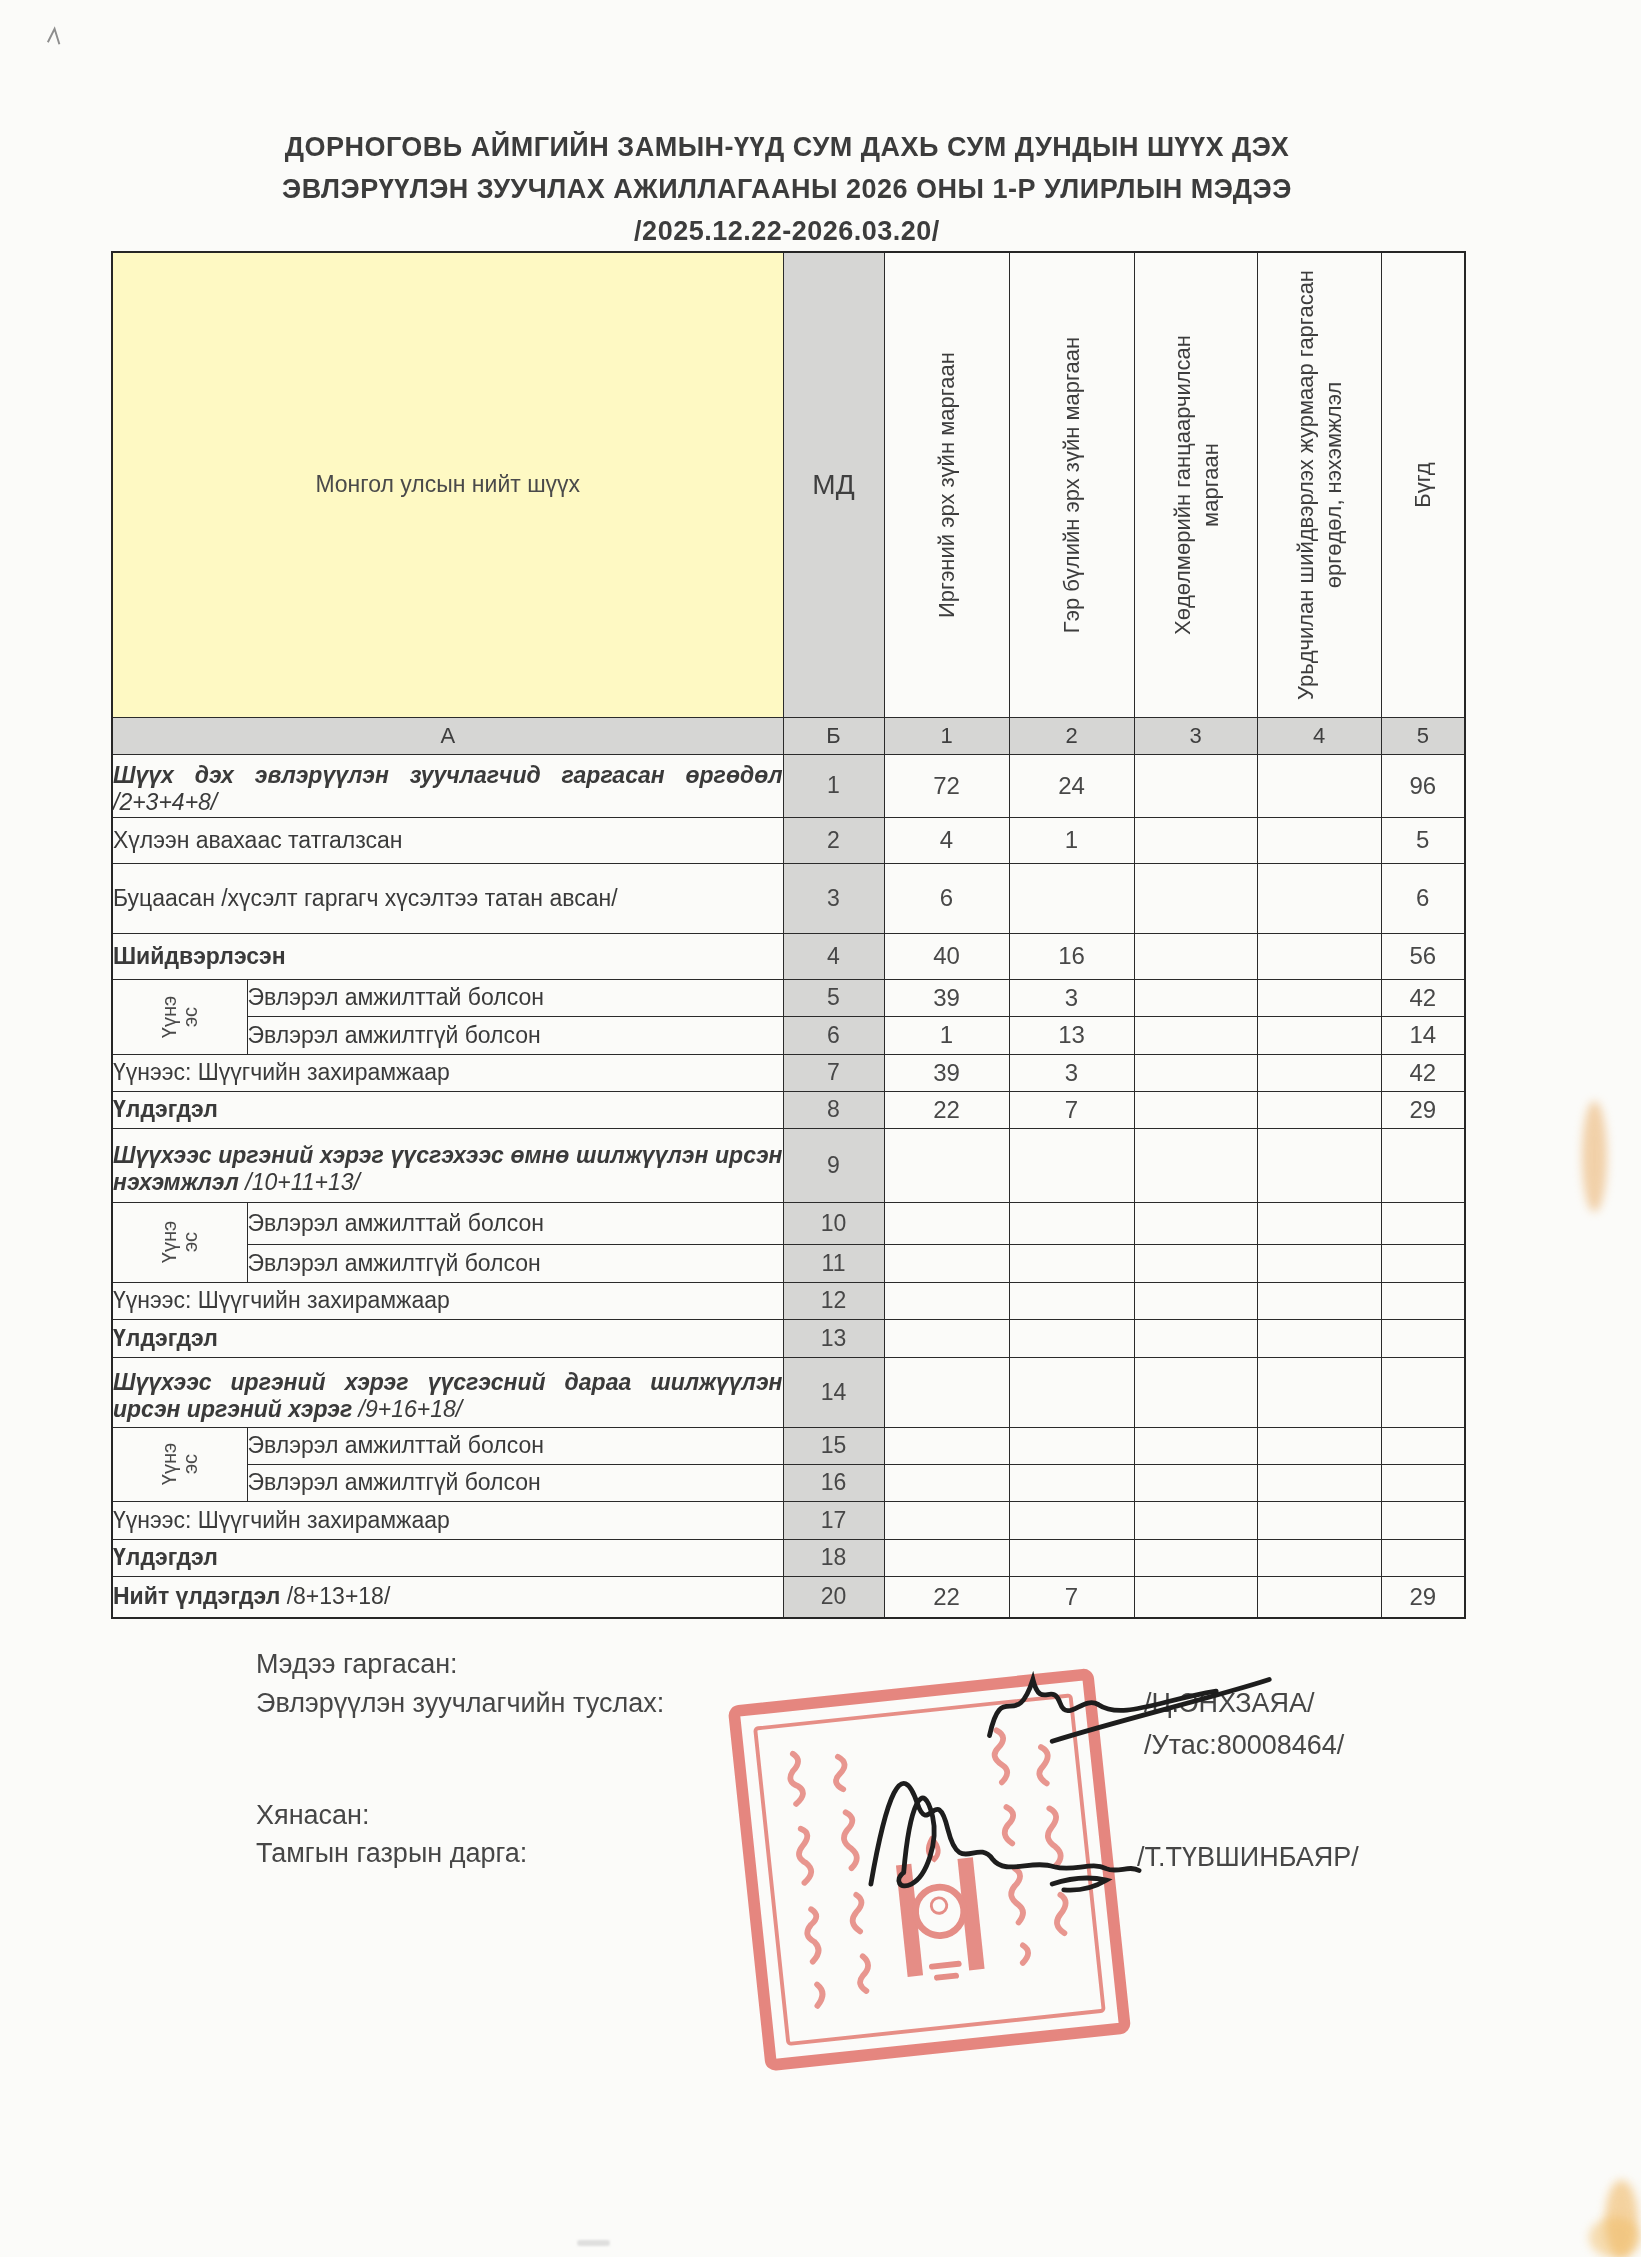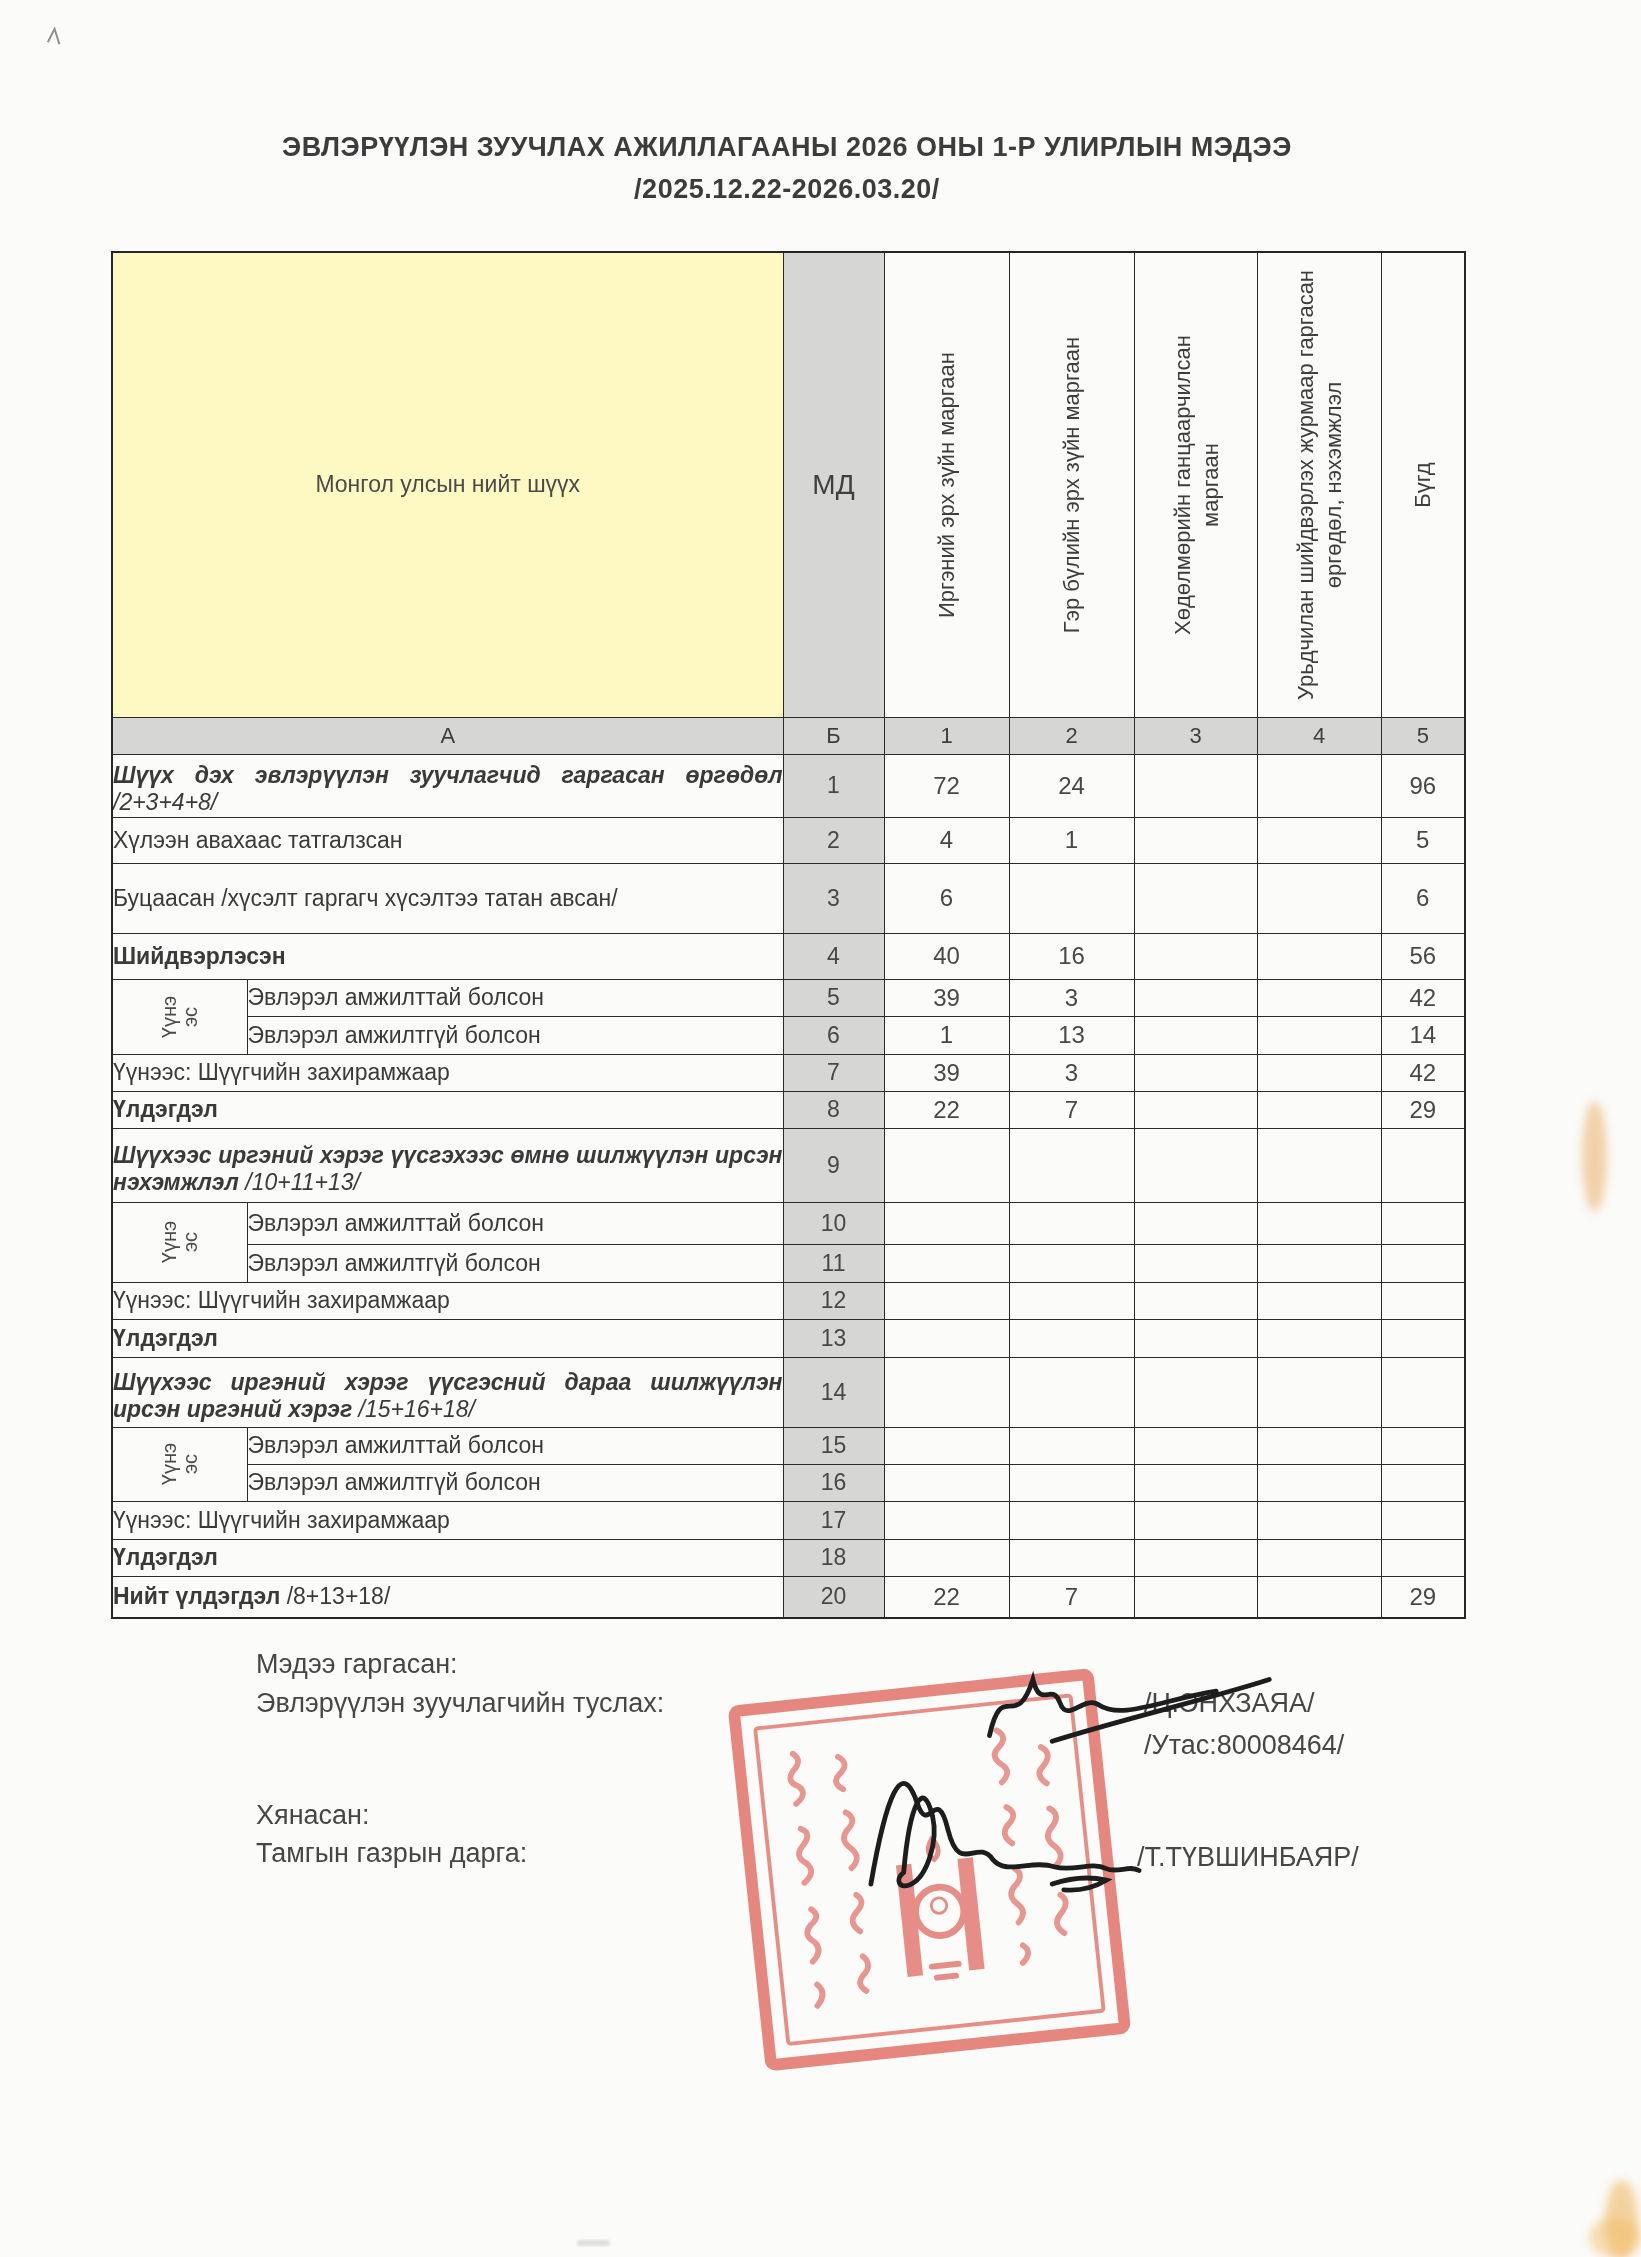--- a/index.html
+++ b/index.html
@@ -58,20 +58,21 @@
 </head>
 <body>
 
 <div class="page">
 
   <svg class="tick" width="25" height="27" viewBox="0 0 26 28">
     <path d="M4,20 L11,6 L16,22" stroke="#8d8d8d" stroke-width="2" fill="none"></path>
   </svg>
 
   <div class="title">
+    <div>ДОРНОГОВЬ АЙМГИЙН ЗАМЫН-ҮҮД СУМ ДАХЬ СУМ ДУНДЫН ШҮҮХ ДЭХ</div>
     <div>ЭВЛЭРҮҮЛЭН ЗУУЧЛАХ АЖИЛЛАГААНЫ 2026 ОНЫ 1-Р УЛИРЛЫН МЭДЭЭ</div>
     <div>/2025.12.22-2026.03.20/</div>
   </div>
 
   <table class="report">
     <colgroup>
       <col style="width:135px">
         <col style="width:536px">
         <col style="width:101px">
       <col style="width:125px">
@@ -226,21 +227,21 @@
         <tr style="height: 38px;">
           <td colspan="2" class="lbl"><span class="b">Үлдэгдэл</span></td>
           <td class="mdc gray">13</td>
           <td class="val"></td>
           <td class="val"></td>
           <td class="val"></td>
           <td class="val"></td>
           <td class="val"></td>
         </tr>
         <tr style="height: 70px;">
-          <td colspan="2" class="lbl sec"><span class="bi">Шүүхээс иргэний хэрэг үүсгэсний дараа шилжүүлэн ирсэн иргэний хэрэг</span><span class="sfx-i"> /15+16+18/</span></td>
+          <td colspan="2" class="lbl sec"><span class="bi">Шүүхээс иргэний хэрэг үүсгэсний дараа шилжүүлэн ирсэн иргэний хэрэг</span><span class="sfx-i"> /9+16+18/</span></td>
           <td class="mdc gray">14</td>
           <td class="val"></td>
           <td class="val"></td>
           <td class="val"></td>
           <td class="val"></td>
           <td class="val"></td>
         </tr>
         <tr style="height: 37px;">
           <td class="vcell" rowspan="2"><div class="vtext">Үүнэ
 эс</div></td>

